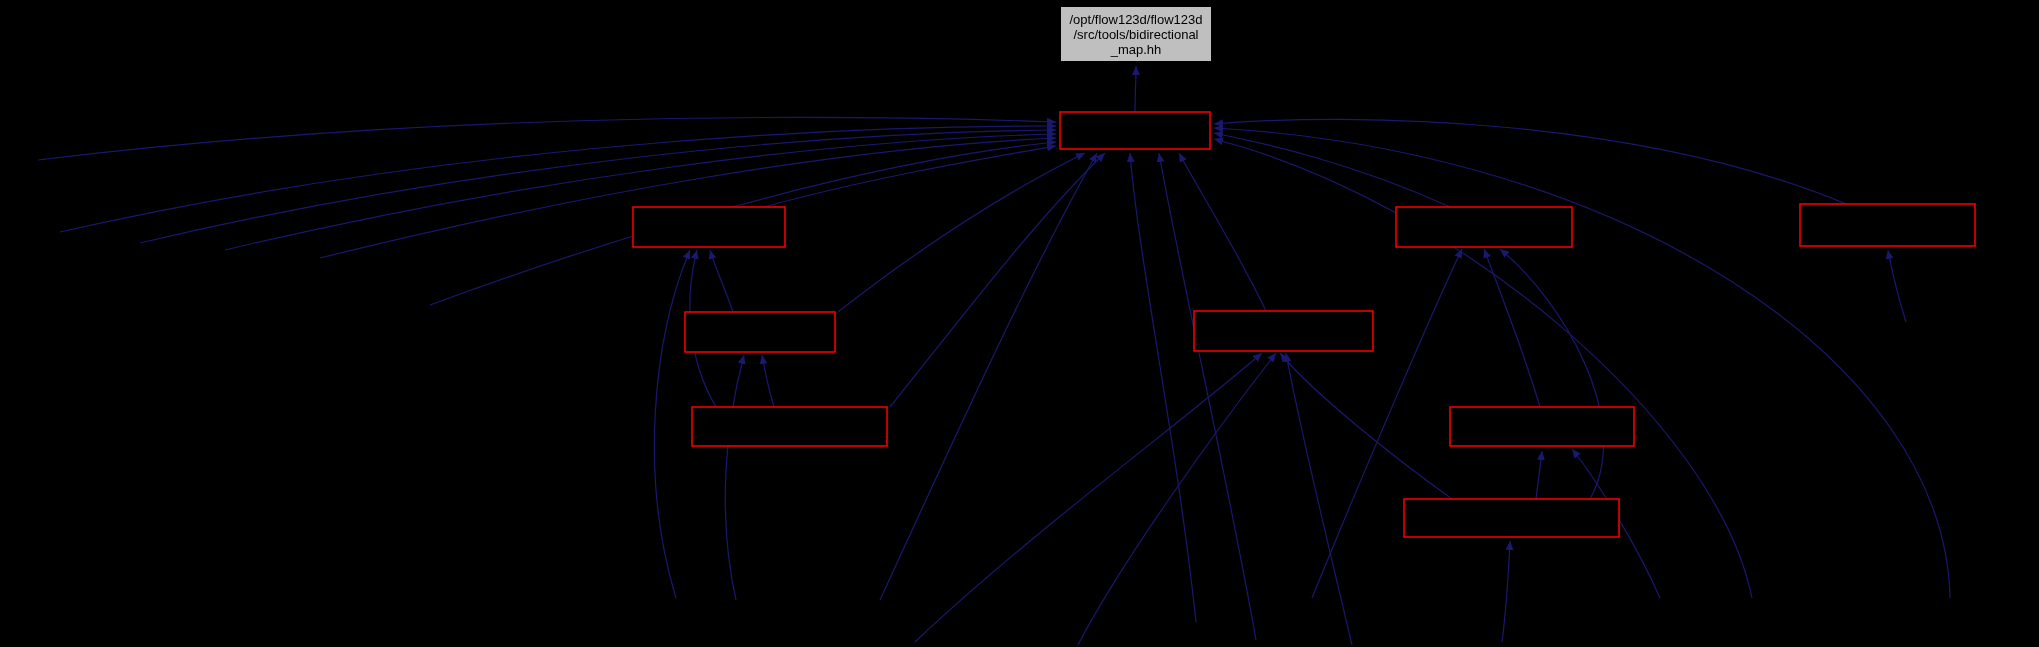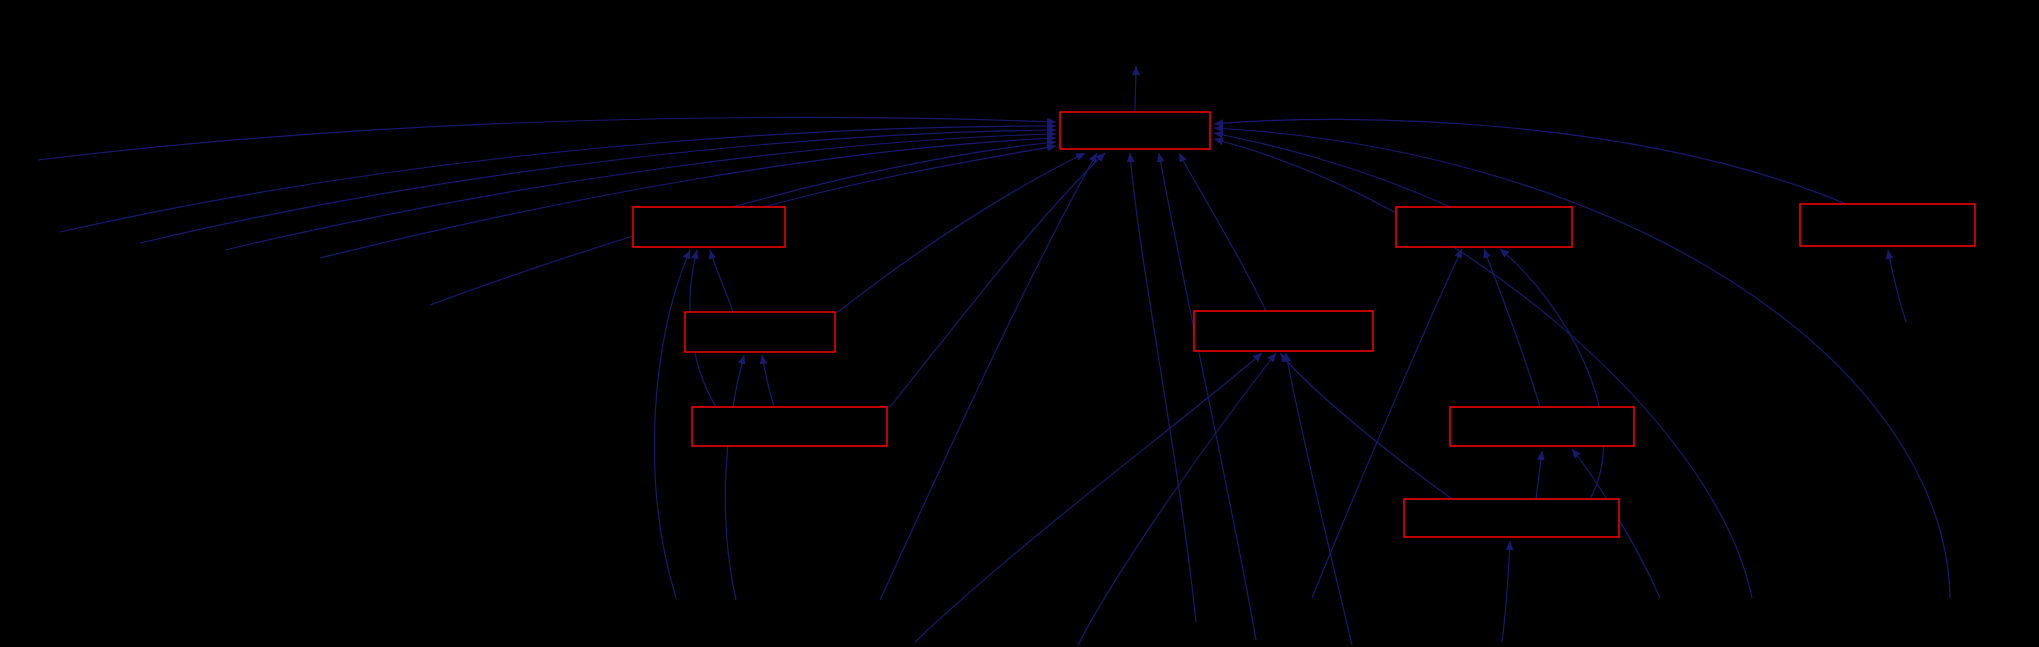--- a/index.html
+++ b/index.html
@@ -109,14 +109,19 @@
         <rect x="685" y="312" width="150" height="40" class="graph-node-rect" fill="#000000" stroke="#ff0000"></rect>
         <rect x="692" y="407" width="195" height="39" class="graph-node-rect" fill="#000000" stroke="#ff0000"></rect>
         <rect x="1194" y="311" width="179" height="40" class="graph-node-rect" fill="#000000" stroke="#ff0000"></rect>
         <rect x="1396" y="207" width="176" height="40" class="graph-node-rect" fill="#000000" stroke="#ff0000"></rect>
         <rect x="1800" y="204" width="175" height="42" class="graph-node-rect" fill="#000000" stroke="#ff0000"></rect>
         <rect x="1450" y="407" width="184" height="39" class="graph-node-rect" fill="#000000" stroke="#ff0000"></rect>
         <rect x="1404" y="499" width="215" height="38" class="graph-node-rect" fill="#000000" stroke="#ff0000"></rect>
       </g>
   </svg>
 
+  <div id="root-node" style="background: rgb(191, 191, 191); color: rgb(0, 0, 0);">
+    <span>/opt/flow123d/flow123d</span>
+    <span>/src/tools/bidirectional</span>
+    <span>_map.hh</span>
+  </div>
 
 </div>
 
 </body></html>

